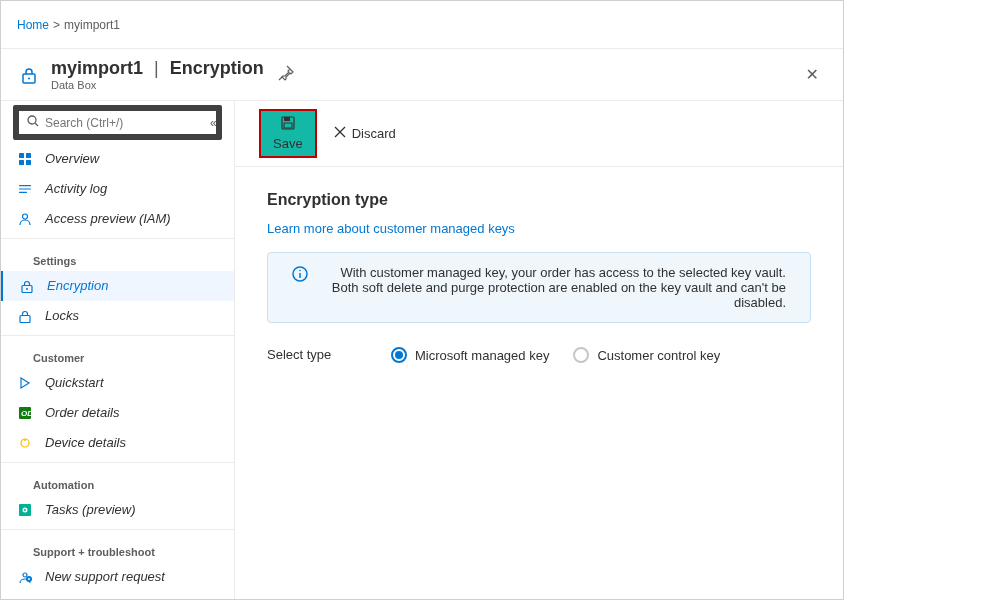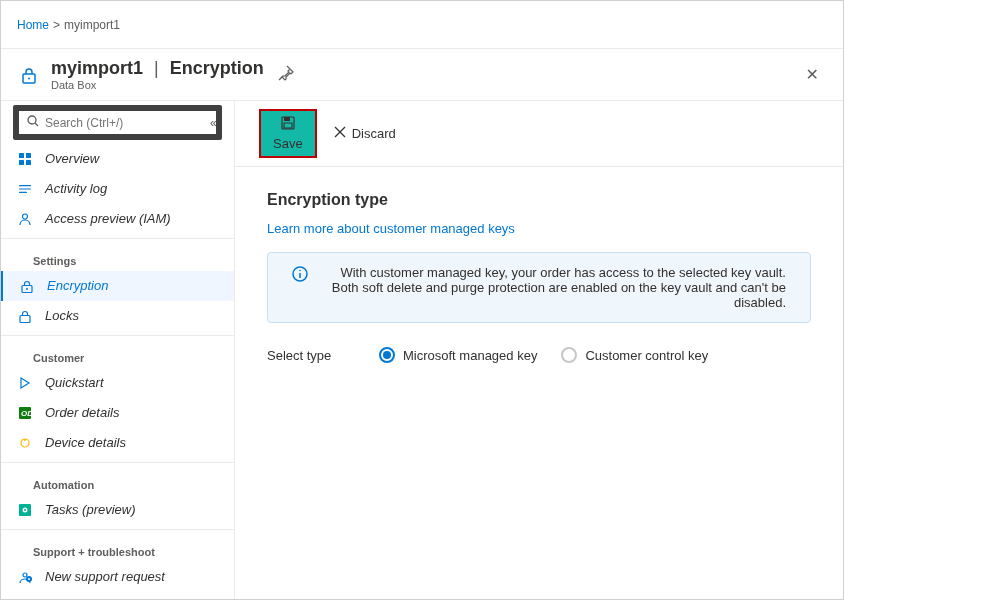--- a/index.html
+++ b/index.html
@@ -218,22 +218,22 @@
     }
     .info-box-icon {
       color: #0078d4;
       font-size: 16px;
       margin-top: 1px;
       flex-shrink: 0;
     }
 
     .select-type-row {
       display: flex;
-      align-items: center;
-      gap: 12px;
+      align-items: flex-start;
+      gap: 24px;
       margin-top: 8px;
     }
     .select-type-label {
       font-size: 13px;
       color: #323130;
       min-width: 100px;
     }
 
     .radio-options {
       display: flex;

